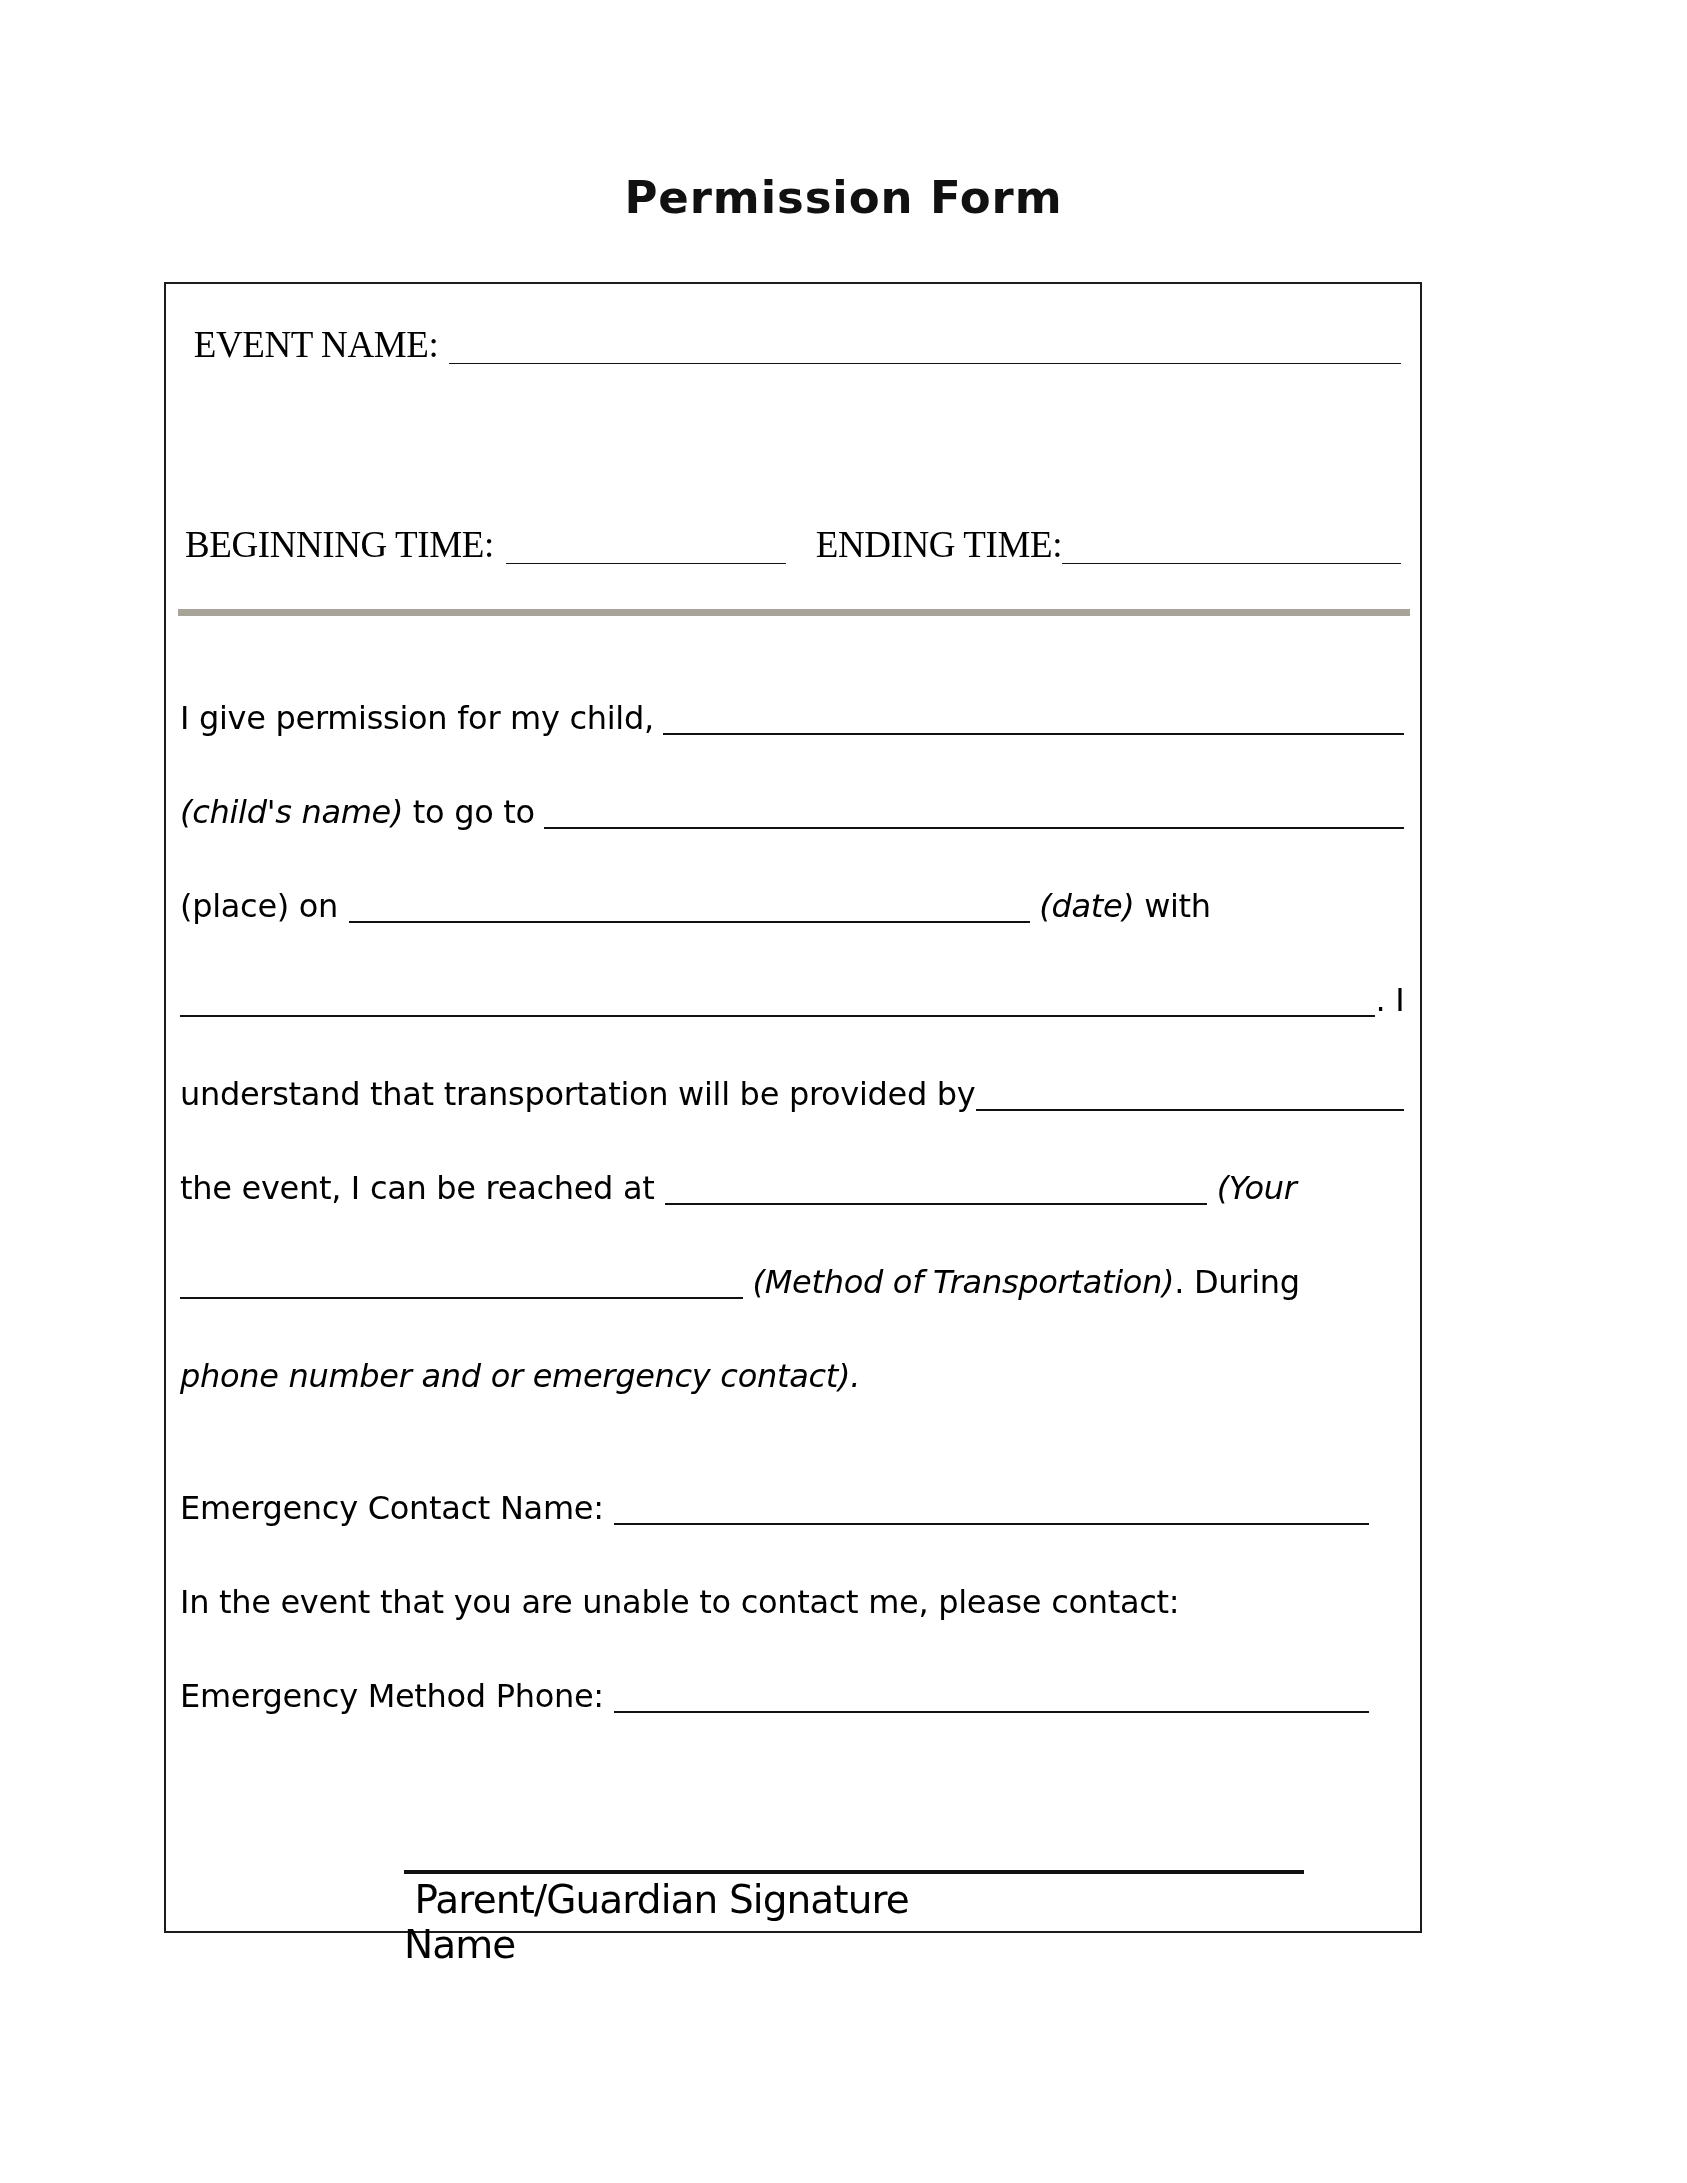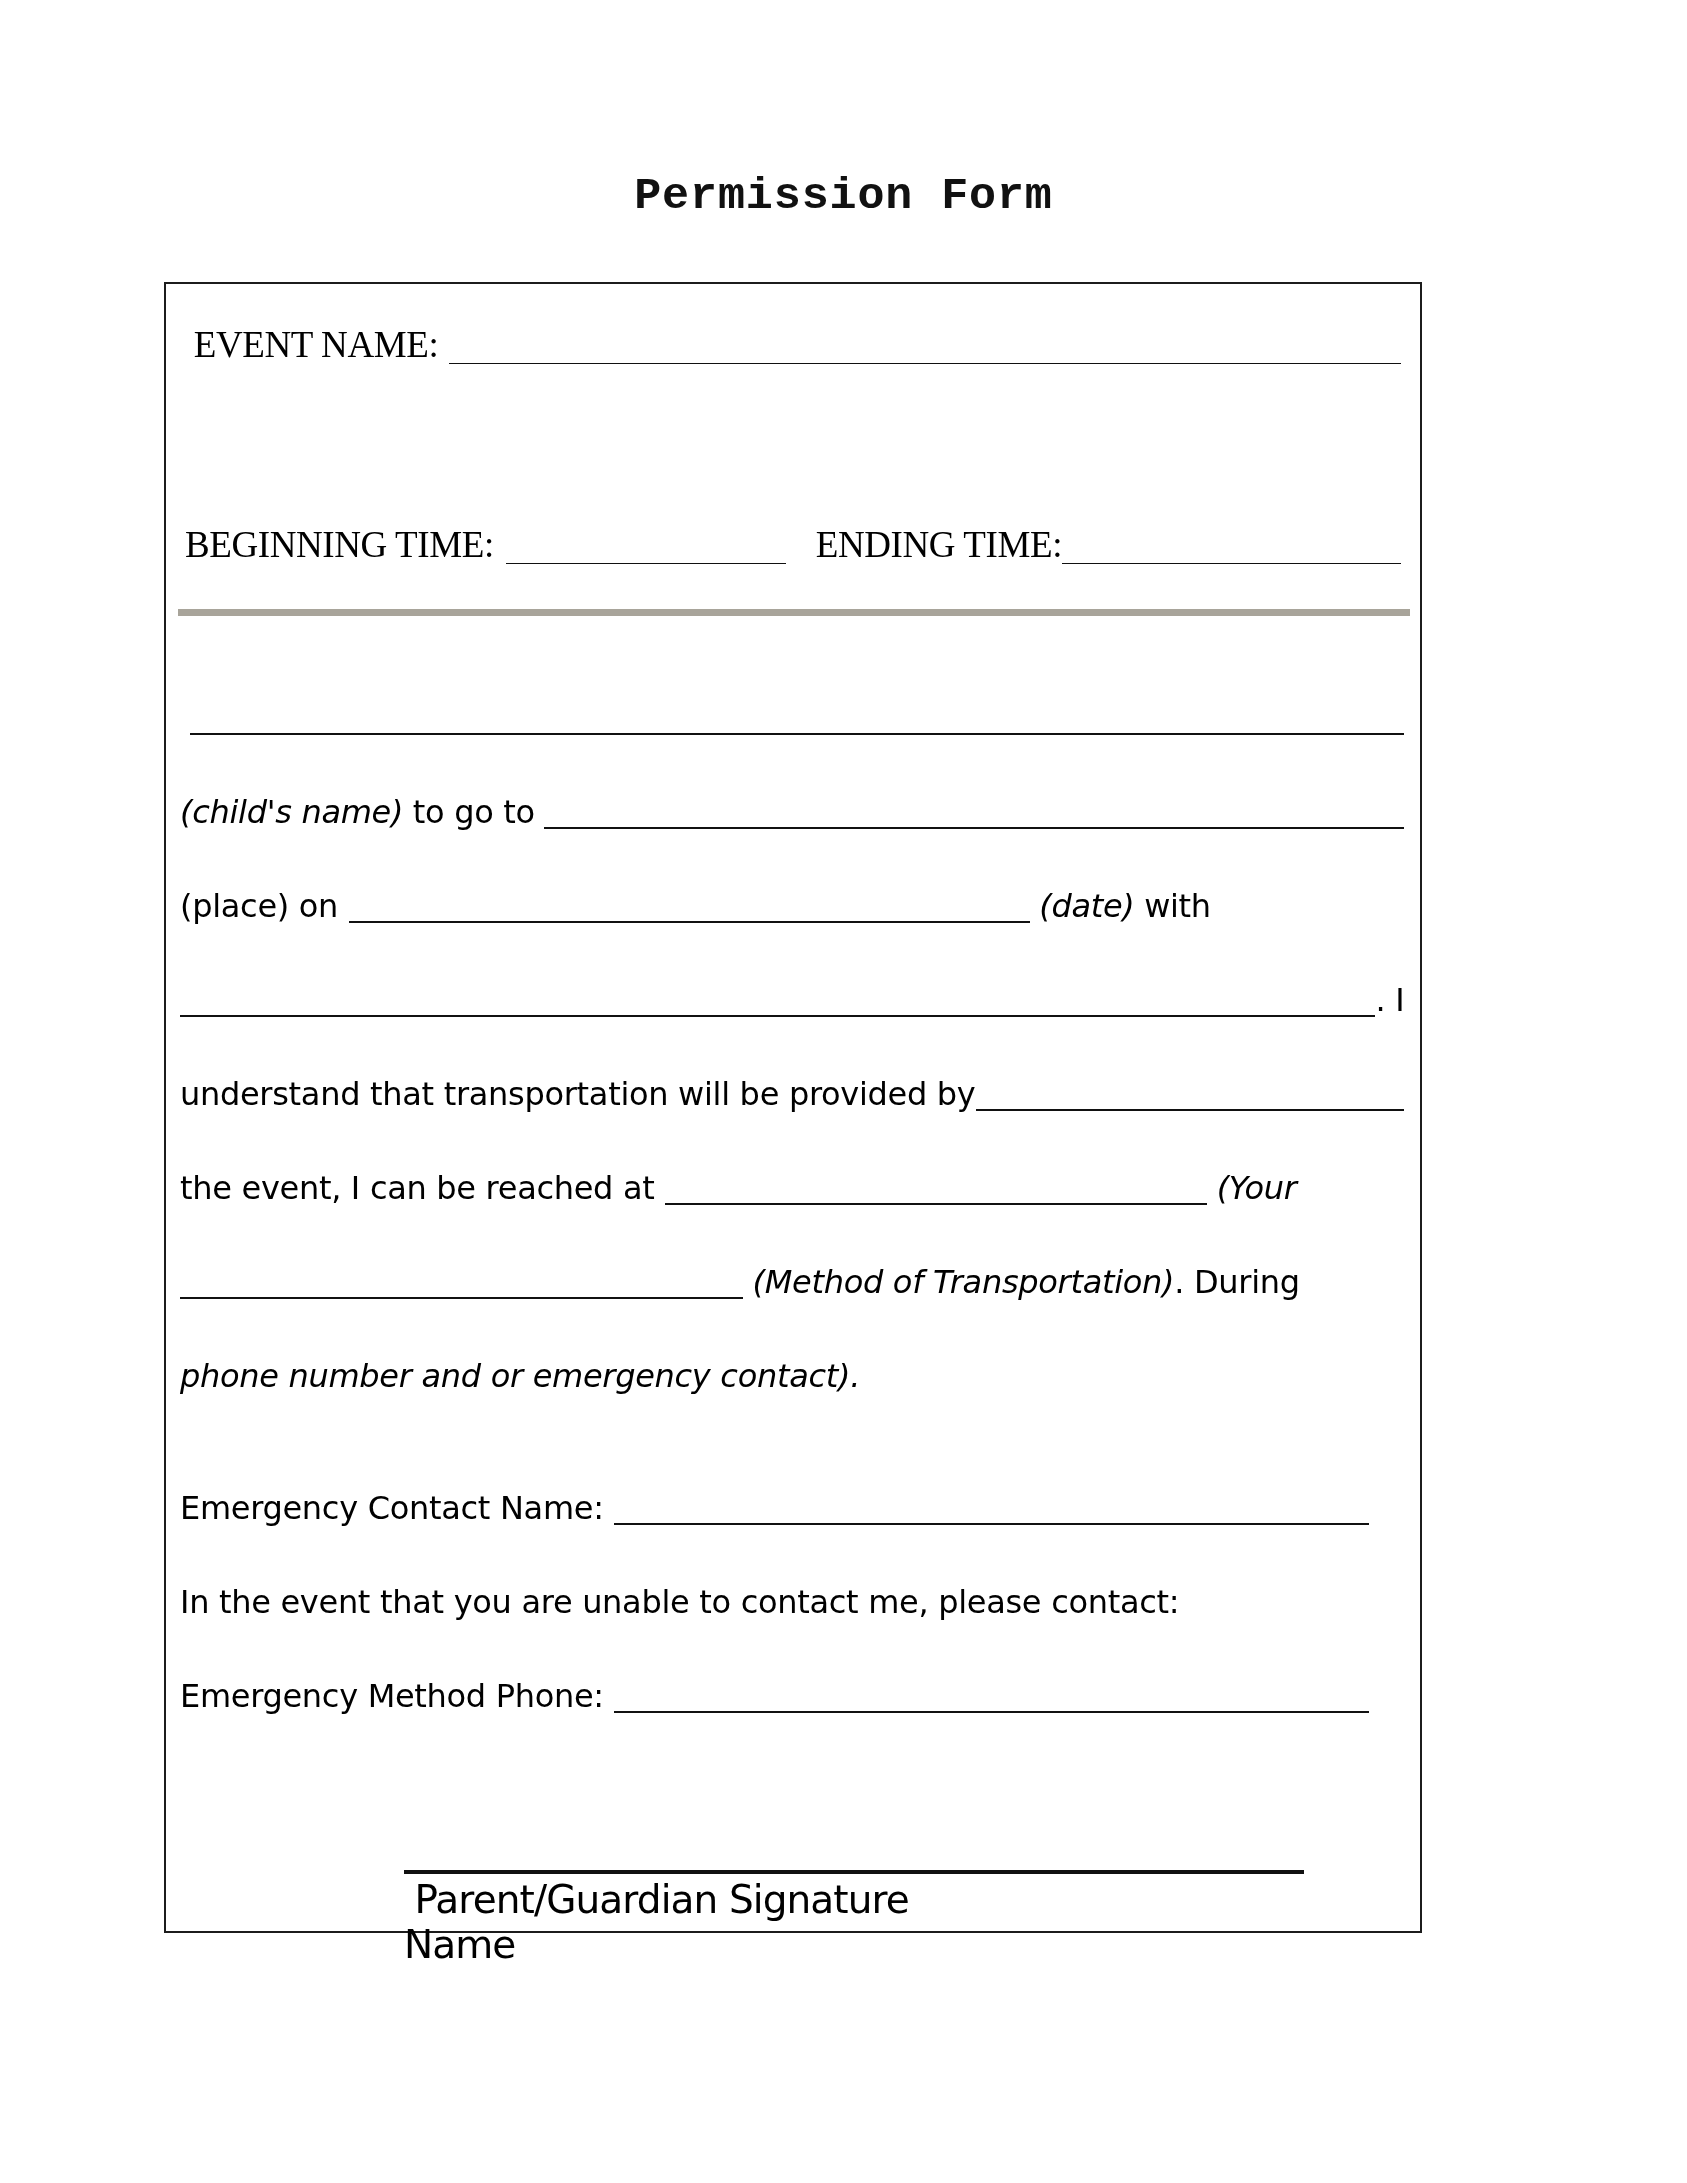--- a/index.html
+++ b/index.html
@@ -13,21 +13,20 @@
     overflow:hidden;
   }
   .page-title {
     position:absolute;
     top:171px; left:0; width:100%;
     text-align:center;
     font-size:45px;
     font-weight:bold;
     letter-spacing:0.9px;
     color:#111;
-    font-family:Liberation Mono, monospace;
   }
   .form-box {
     position:absolute;
     left:164px; top:282px;
     width:1258px; height:1651px;
     border:2.6px solid #1c1c1c;
     box-sizing:border-box;
     background:#fff;
   }
   
@@ -127,20 +126,21 @@
       <span class="fill w-begin"></span>
       <span class="lbl ending">ENDING TIME:</span>
       <span class="fill w-end"></span>
     </div>
 
     <div class="divider"></div>
 
     <div class="body-text">
 
       <div class="line">
+        <span>I give permission for my child,</span>
         <span class="fill grow sp"></span>
       </div>
 
       <div class="line">
         <span class="it">(child's name)</span>
         <span class="sp">to go to</span>
         <span class="fill grow sp"></span>
       </div>
 
       <div class="line">

